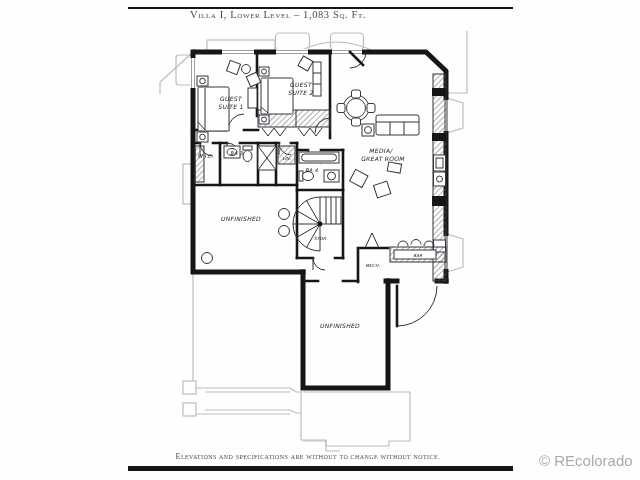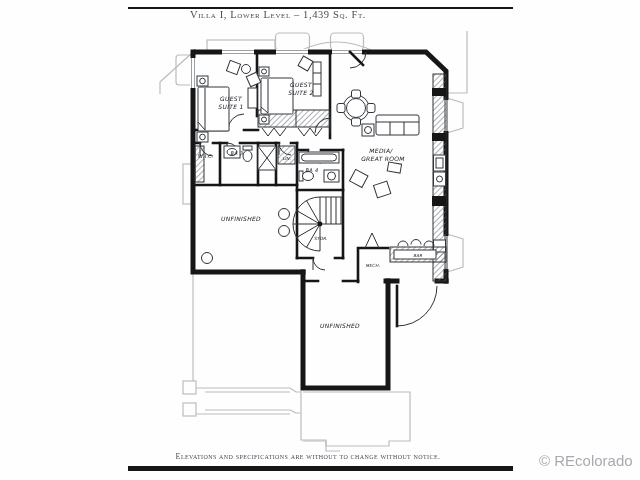--- a/index.html
+++ b/index.html
@@ -35,21 +35,21 @@
            fill:#17191c;text-anchor:middle;letter-spacing:.3px;}
   text.lbl.s5{font-size:5px;}
   text.lbl.s4{font-size:4.3px;letter-spacing:.1px;}
 </style>
 </head>
 <body>
 
 <div class="canvas">
 
   <div class="rule-top"></div>
-  <div class="title">Villa I, Lower Level – 1,439 Sq. Ft.</div>
+  <div class="title">Villa I, Lower Level – 1,083 Sq. Ft.</div>
 
   <svg class="plan" width="640" height="480" viewBox="0 0 640 480">
     <defs>
       <pattern id="hatch" width="4" height="4" patternUnits="userSpaceOnUse" patternTransform="rotate(45)">
         <line x1="0" y1="0" x2="0" y2="4" stroke="#6a6e72" stroke-width="1.1"></line>
       </pattern>
     </defs>
 
     <g>
 

